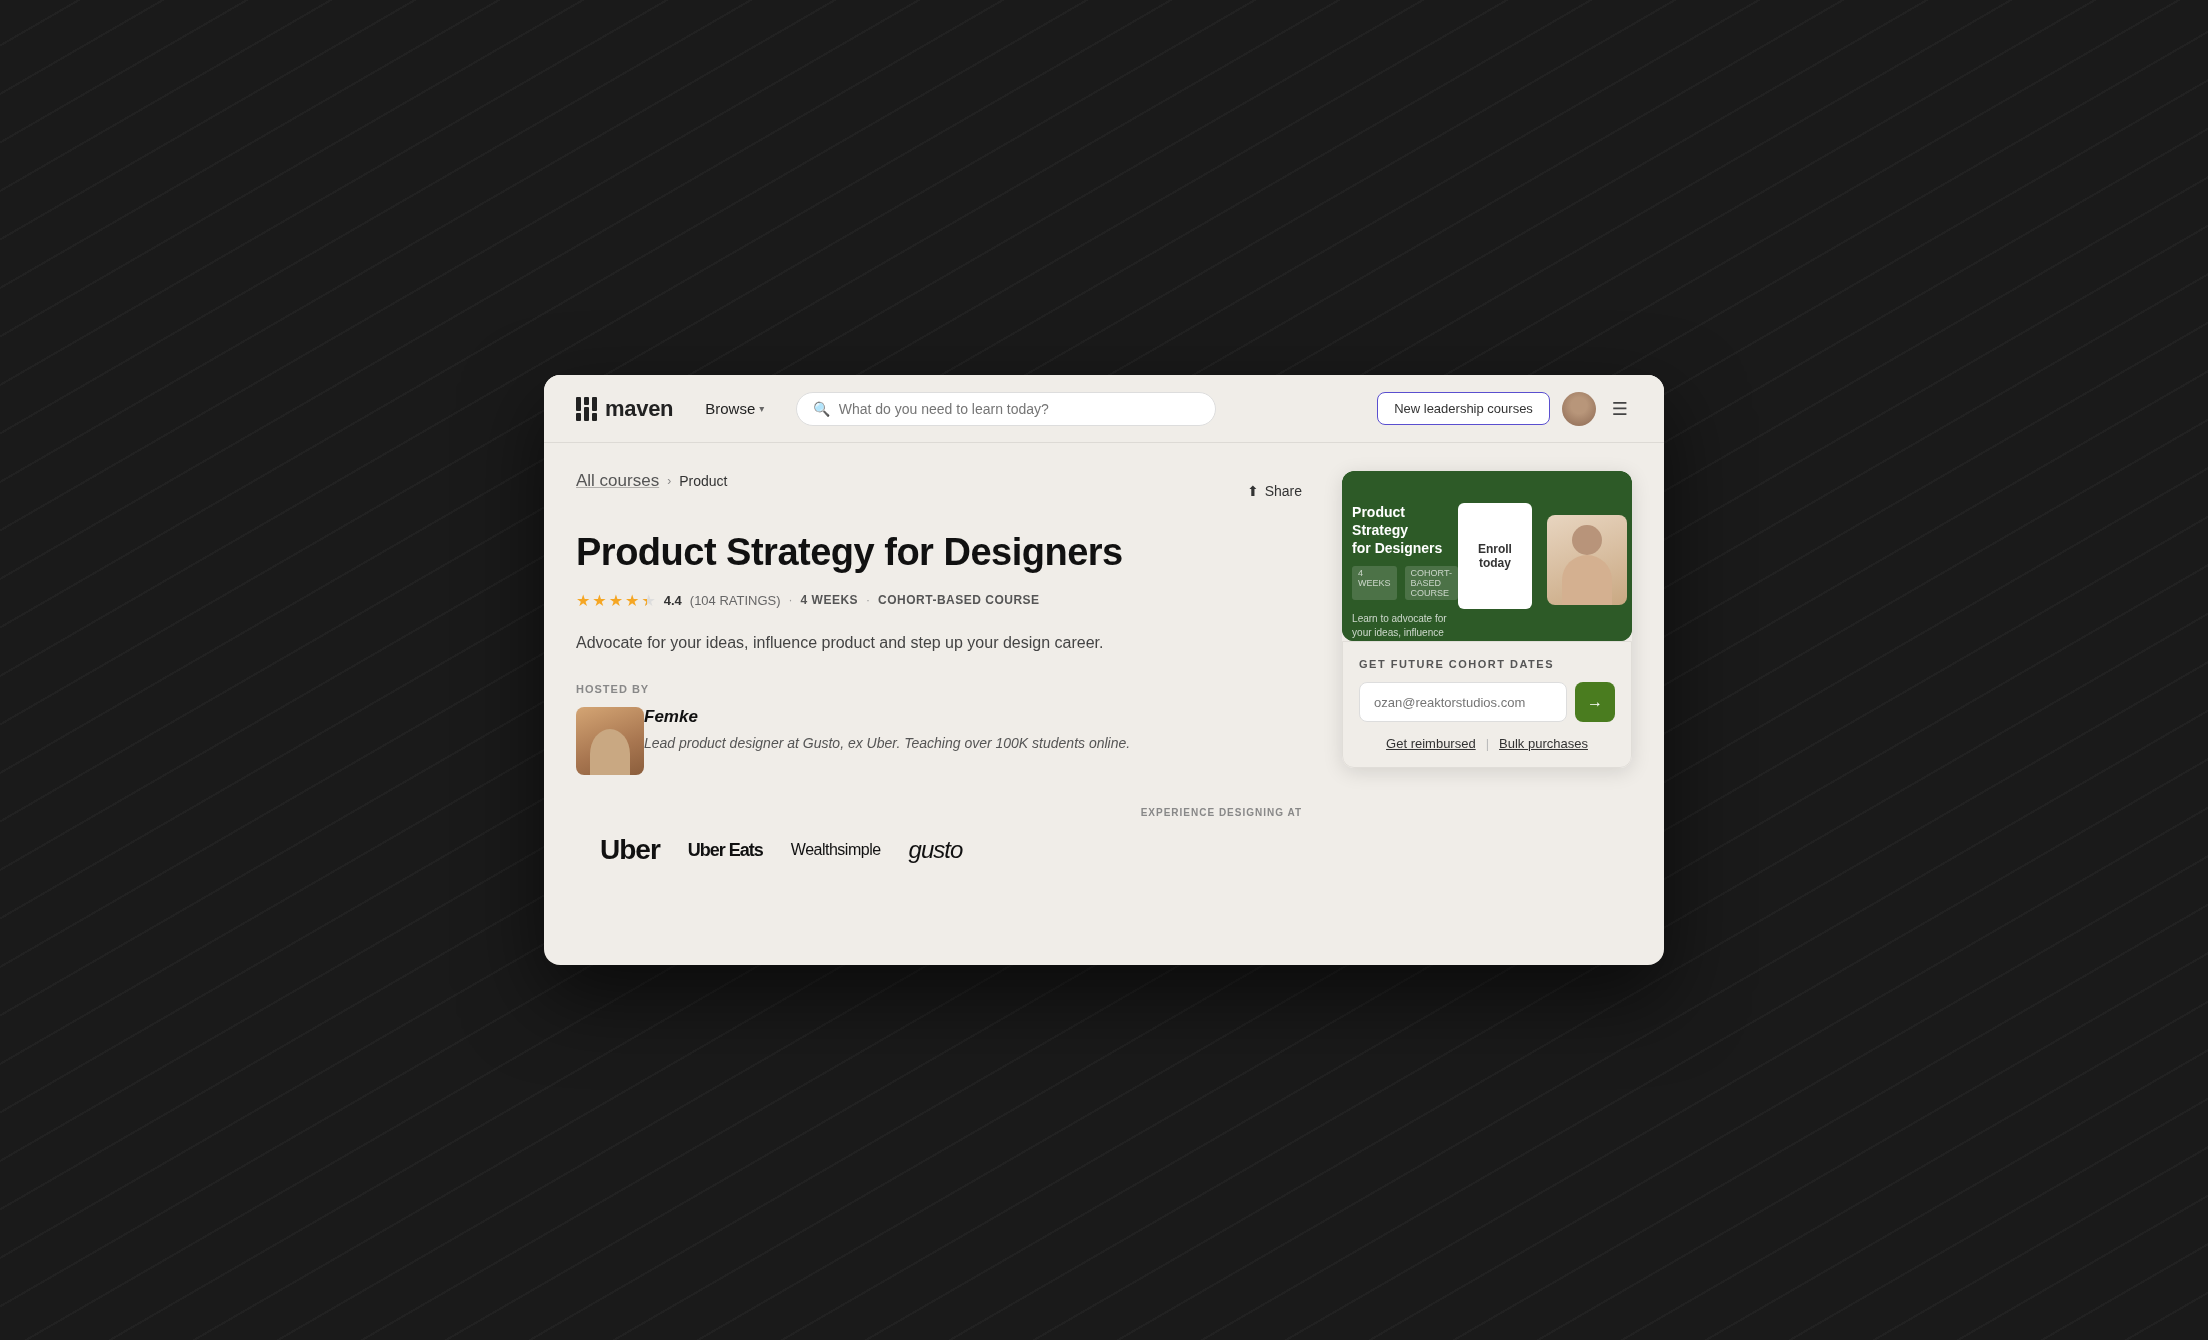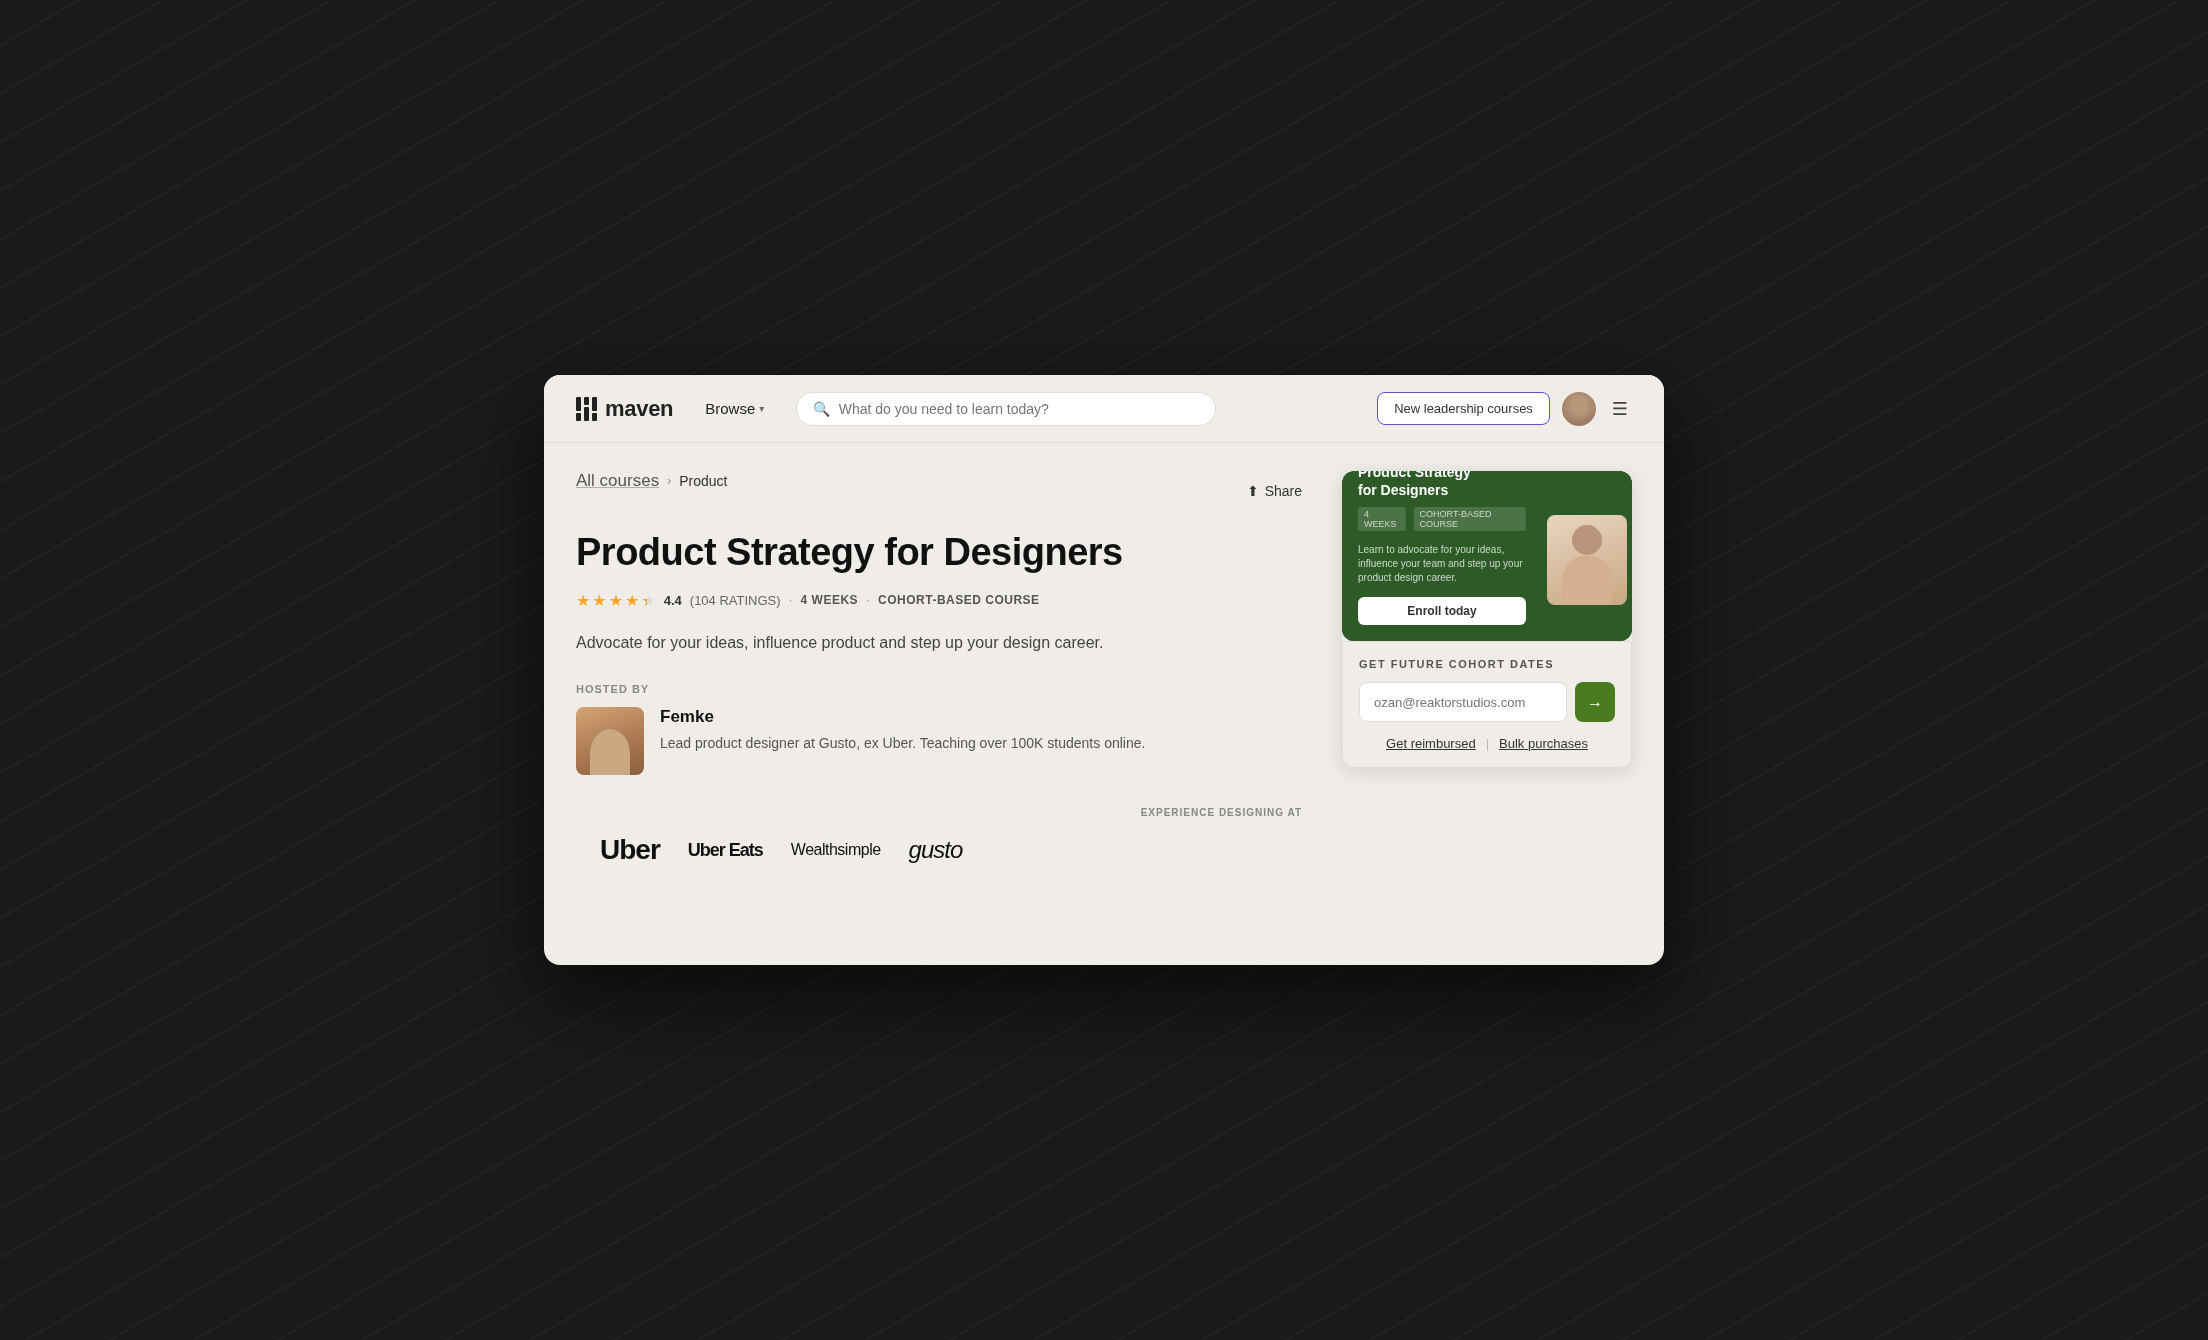--- a/index.html
+++ b/index.html
@@ -285,22 +285,23 @@
       font-weight: 700;
       color: #888;
       letter-spacing: 1px;
       text-transform: uppercase;
       margin-bottom: 12px;
     }
 
     .host-card {
       display: flex;
       align-items: flex-start;
-      gap: 16px;
+      gap: 0;
       margin-bottom: 32px;
+      font-style: italic;
     }
 
     .host-avatar {
       width: 68px;
       height: 68px;
       border-radius: 8px;
       background: #c9a882;
       overflow: hidden;
       flex-shrink: 0;
     }
@@ -653,21 +654,21 @@
         <span class="company-logo gusto">gusto</span>
       </div>
     </div>
 
     <div class="right-panel">
       <div class="video-card-wrapper">
 
         <div class="video-card">
           <div class="video-thumbnail">
 
-            <div style="position:absolute; left:0; top:0; bottom:0; right:90px; padding:16px; display:flex; flex-direction:column; justify-content:flex-end;">
+            <div style="position:absolute; left:0; top:0; bottom:0; right:90px; padding:32px; display:flex; flex-direction:row; justify-content:center;">
               <div>
                 <div class="video-title-overlay" style="font-size:14px; margin-bottom:8px;">Product Strategy<br>for Designers</div>
                 <div class="video-meta-overlay">
                   <span class="video-meta-tag">4 WEEKS</span>
                   <span class="video-meta-tag">COHORT-BASED COURSE</span>
                 </div>
                 <div class="video-desc-overlay">Learn to advocate for your ideas, influence your team and step up your product design career.</div>
               </div>
               <button class="video-enroll-btn">Enroll today</button>
             </div>

